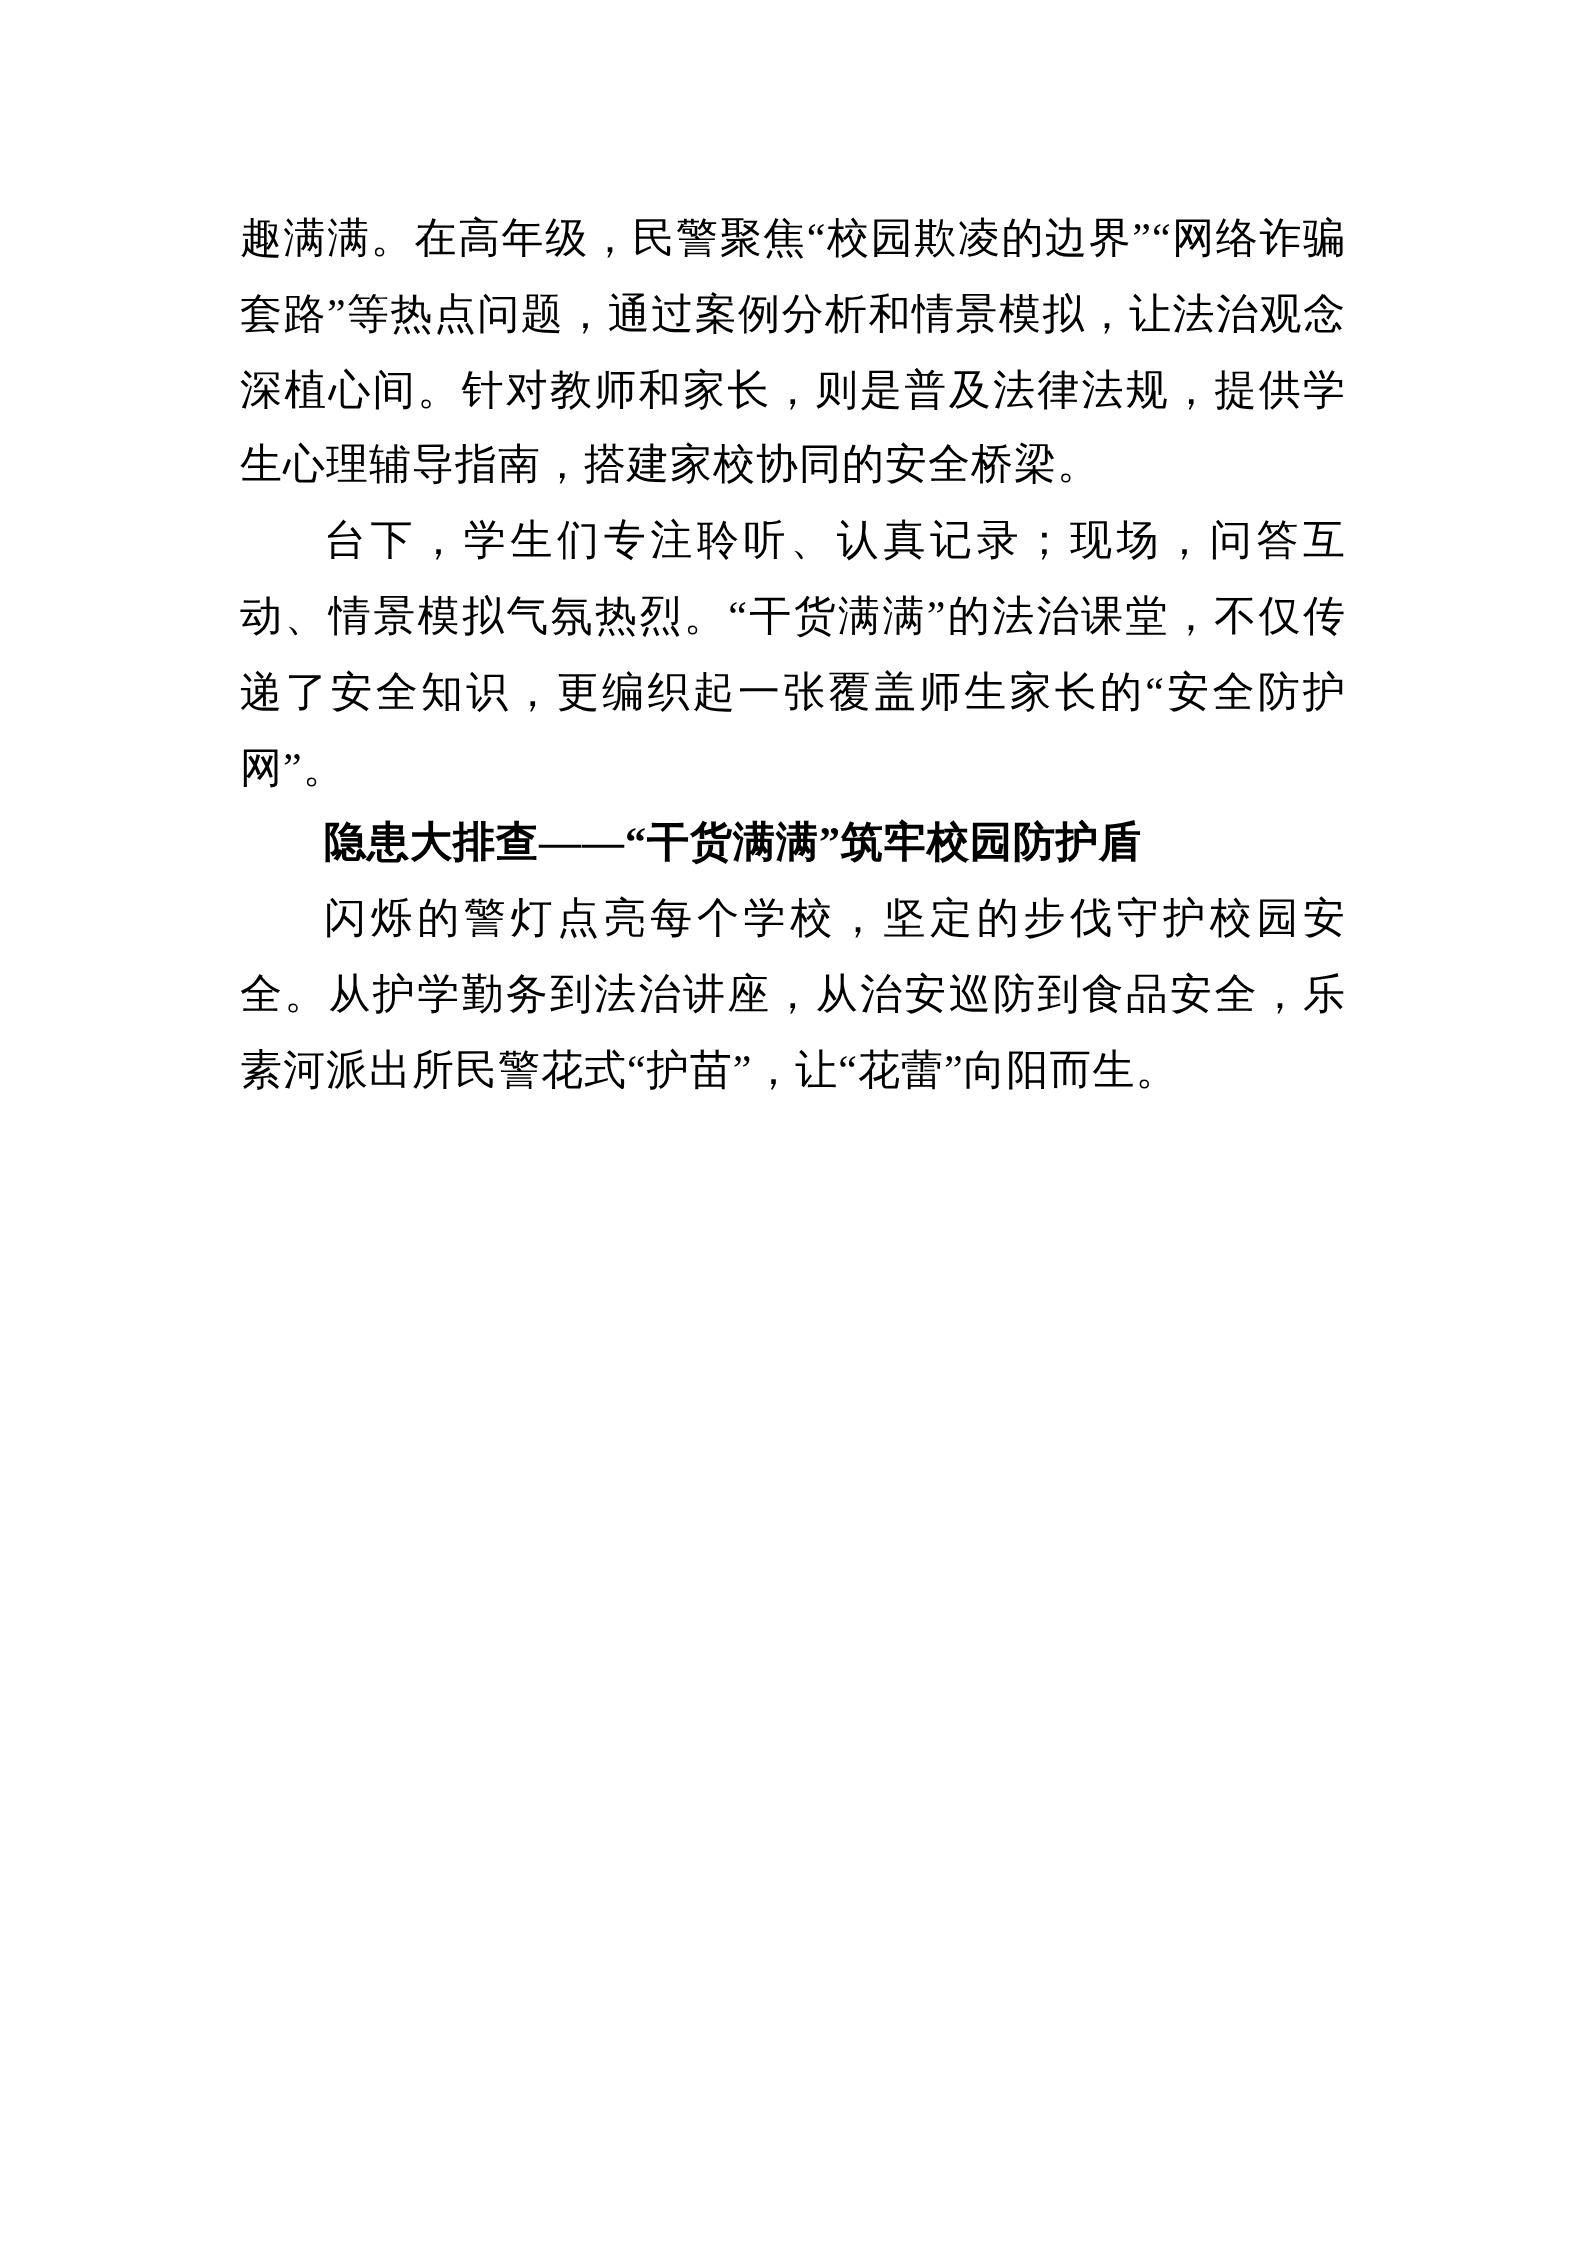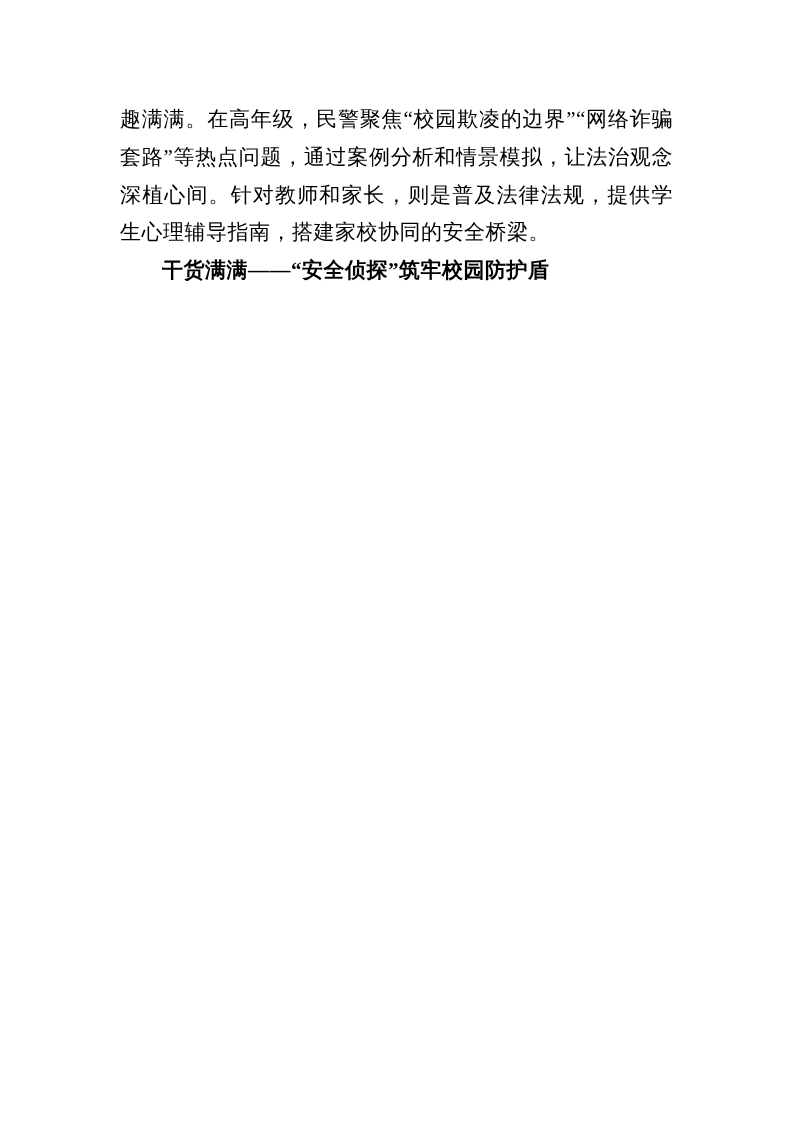--- a/index.html
+++ b/index.html
@@ -37,15 +37,17 @@
   .para.heading {
     font-weight: bold;
   }
 </style>
 </head>
 <body>
 
 <main class="page">
   <section class="content">
     <p class="para">趣满满。在高年级，民警聚焦“校园欺凌的边界”“网络诈骗套路”等热点问题，通过案例分析和情景模拟，让法治观念深植心间。针对教师和家长，则是普及法律法规，提供学生心理辅导指南，搭建家校协同的安全桥梁。</p>
-    <p class="para indent heading">干货满满——“安全侦探”筑牢校园防护盾</p>
+    <p class="para indent">台下，学生们专注聆听、认真记录；现场，问答互动、情景模拟气氛热烈。“干货满满”的法治课堂，不仅传递了安全知识，更编织起一张覆盖师生家长的“安全防护网”。</p>
+    <p class="para indent heading">隐患大排查——“干货满满”筑牢校园防护盾</p>
+    <p class="para indent">闪烁的警灯点亮每个学校，坚定的步伐守护校园安全。从护学勤务到法治讲座，从治安巡防到食品安全，乐素河派出所民警花式“护苗”，让“花蕾”向阳而生。</p>
   </section>
 </main>
 
 </body></html>

